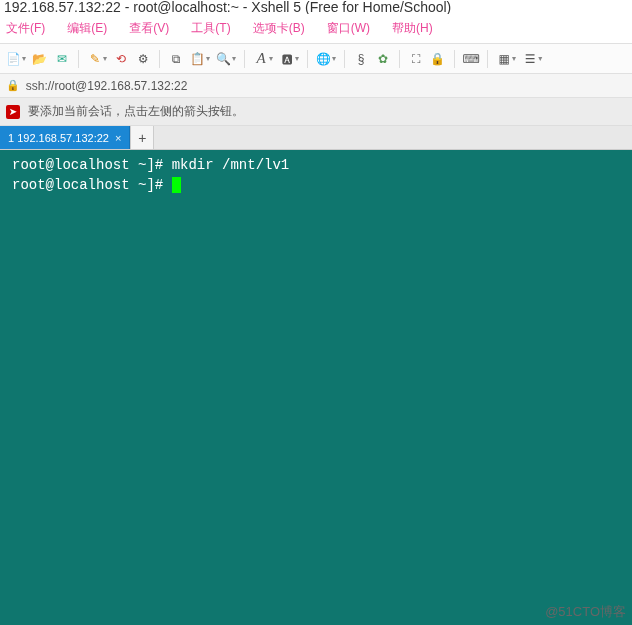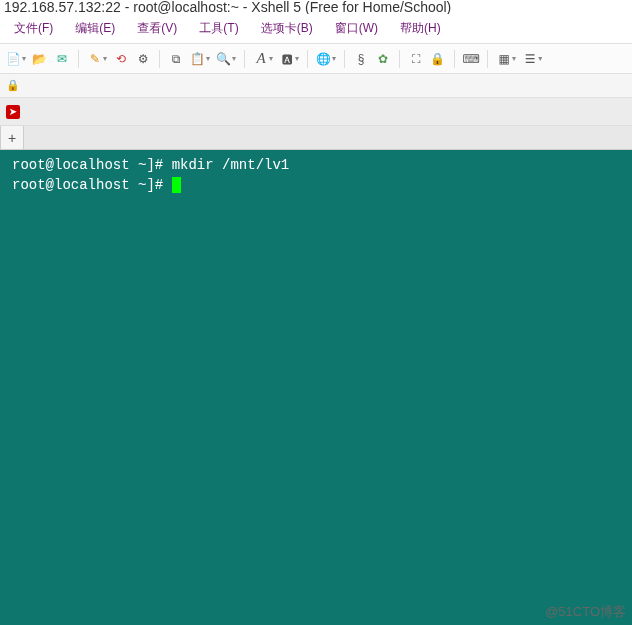--- a/index.html
+++ b/index.html
@@ -18,25 +18,25 @@
       color: #333;
       padding-left: 4px;
       font-size: 14px;
       white-space: nowrap;
       overflow: hidden;
       line-height: 14px;
     }
     .menubar {
       background: #fff;
       border-bottom: 1px solid #e0e0e0;
-      padding: 4px 10px;
+      padding: 4px 2px;
       display: flex;
       gap: 14px;
       font-size: 12px;
-      color: #701a75;
+      color: #ec4899;
     }
     .menubar span { cursor: pointer; padding: 2px 4px; }
     .toolbar {
       background: #fbfbfb;
       border-bottom: 1px solid #e0e0e0;
       padding: 4px 4px;
       display: flex;
       align-items: center;
       gap: 2px;
       height: 30px;
@@ -199,27 +199,33 @@
   <span class="tool-icon">⌨</span>
   <span class="tool-sep"></span>
   <span class="tool-icon">▦</span>
   <span class="tool-dd">▾</span>
   <span class="tool-icon">☰</span>
   <span class="tool-dd">▾</span>
 </div>
 
 <div class="addressbar">
   <span class="lock">🔒</span>
+  <span>ssh://root@192.168.57.132:22</span>
 </div>
 
 <div class="hintbar">
   <span class="arrow-btn">➤</span>
+  <span>要添加当前会话，点击左侧的箭头按钮。</span>
 </div>
 
 <div class="tabstrip">
+  <div class="tab">
+    <span>1 192.168.57.132:22</span>
+    <span class="close">×</span>
+  </div>
   <div class="tab-add">+</div>
 </div>
 
 <div class="terminal"><span>root@localhost ~]# </span><span>mkdir /mnt/lv1</span>
 <span>root@localhost ~]# </span><span class="cursor"></span></div>
 
 <div class="whitespace-footer"></div>
 
 <div class="footer">
   <span>@51CTO博客</span>

